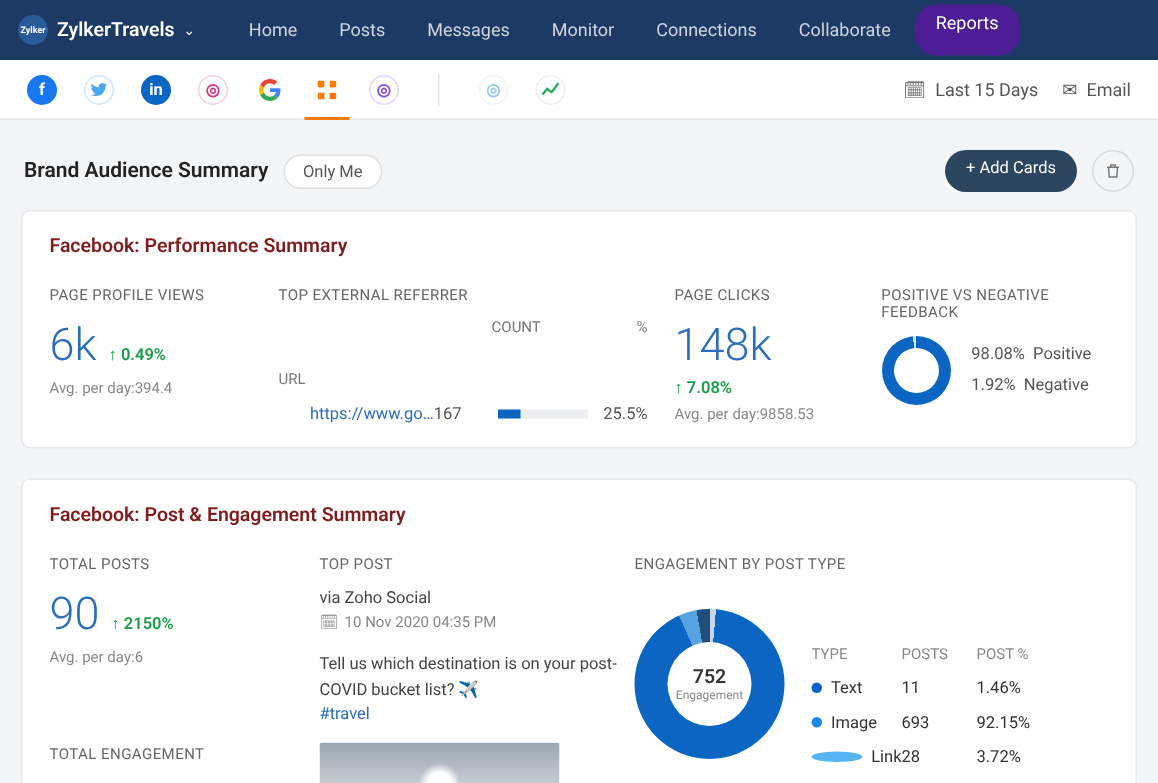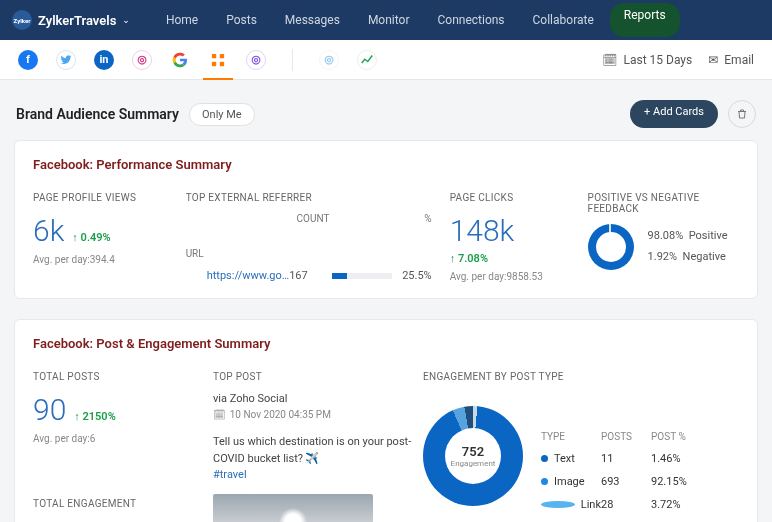--- a/index.html
+++ b/index.html
@@ -3,21 +3,21 @@
 <meta charset="utf-8">
 <style>
   * { box-sizing: border-box; margin: 0; padding: 0; }
   body { font-family: -apple-system, BlinkMacSystemFont, "Segoe UI", Roboto, sans-serif; background: #f4f5f7; font-size: 12px; color: #333; width: 772px; }
   .topbar { background: #1c3a63; height: 40px; display: flex; align-items: center; padding: 0 12px; color: #fff; }
   .logo { width: 20px; height: 20px; border-radius: 50%; background: #2a5a9a; display: flex; align-items: center; justify-content: center; font-size: 6px; margin-right: 6px; color:#fff; font-weight:bold; }
   .brand { font-weight: 600; font-size: 13px; margin-right: 6px; }
   .brand-caret { font-size: 9px; margin-right: 24px; }
   .nav { display: flex; gap: 4px; }
   .nav-item { padding: 10px 12px; font-size: 12px; cursor: pointer; color: #d0d6e0; }
-  .nav-item.active { background: #14532d; border-radius: 14px; padding: 5px 14px; color:#fff; }
+  .nav-item.active { background: #4c1d95; border-radius: 14px; padding: 5px 14px; color:#fff; }
   .iconbar { background: #fff; height: 40px; display: flex; align-items: center; padding: 0 18px; border-bottom: 1px solid #e5e7eb; }
   .iconbar-left { display: flex; gap: 18px; align-items: center; }
   .ic { width: 20px; height: 20px; border-radius: 50%; display: flex; align-items: center; justify-content: center; font-size: 11px; font-weight: bold; cursor:pointer; }
   .ic.fb { background: #1877f2; color: #fff; }
   .ic.tw { color: #4aa7f0; border:1px solid #cfe6fb; }
   .ic.li { background: #0a66c2; color: #fff; }
   .ic.ig { color: #d63384; border:1px solid #f5cfe0; }
   .ic.gb { display:flex; }
   .ic.ex { color: #ff7a00; }
   .ic.p2 { color: #8250df; border:1px solid #e2d5f5; }
@@ -40,21 +40,21 @@
   .col-a { width:160px; }
   .col-b { flex:1; padding-left:8px; }
   .col-c { width:160px; padding-left:8px; }
   .col-d { width:180px; }
   .label { font-size:10px; letter-spacing:.3px; color:#666; text-transform:uppercase; margin-bottom:10px; }
   .big { font-size:30px; font-weight:300; color:#2a6ebb; }
   .delta { font-size:11px; font-weight:600; }
   .delta.up { color:#1a9e49; }
   .avg { font-size:10px; color:#888; margin-top:6px; }
   .tbl-head { display:flex; font-size:10px; color:#777; margin-bottom:10px; }
-  .th-url{flex:1.4;margin-top:35px;} .th-count{flex:1.2;} .th-pct{width:40px; text-align:right;}
+  .th-url{flex:1.4;margin-top:35px;} .th-count{flex:1.2;text-align:center;} .th-pct{width:40px; text-align:right;}
   .tbl-row { display:flex; align-items:center; font-size:11px;padding-left:21px; }
   .link { color:#2a6ebb; flex:1.4; overflow:hidden; text-overflow:ellipsis; white-space:nowrap; cursor:pointer;}
   .cnt { flex:1.2; display:flex; align-items:center; gap:24px; color:#555;}
   .bar { width:60px; height:6px; background:#eceef2; position:relative; }
   .bar::after{ content:""; position:absolute; left:0; top:0; bottom:0; width:26%; background:#0a66c2; }
   .pct { width:40px; text-align:right; color:#555; }
   .donut1 { width:46px; height:46px; border-radius:50%; background: conic-gradient(#0a66c2 0 354deg, #d9e4f0 354deg 360deg); position:relative; }
   .donut1::after{ content:""; position:absolute; inset:8px; background:#fff; border-radius:50%; }
   .feedback { display:flex; gap:14px; align-items:center; }
   .fbtxt { font-size:11px; color:#555; line-height:1.9; }

